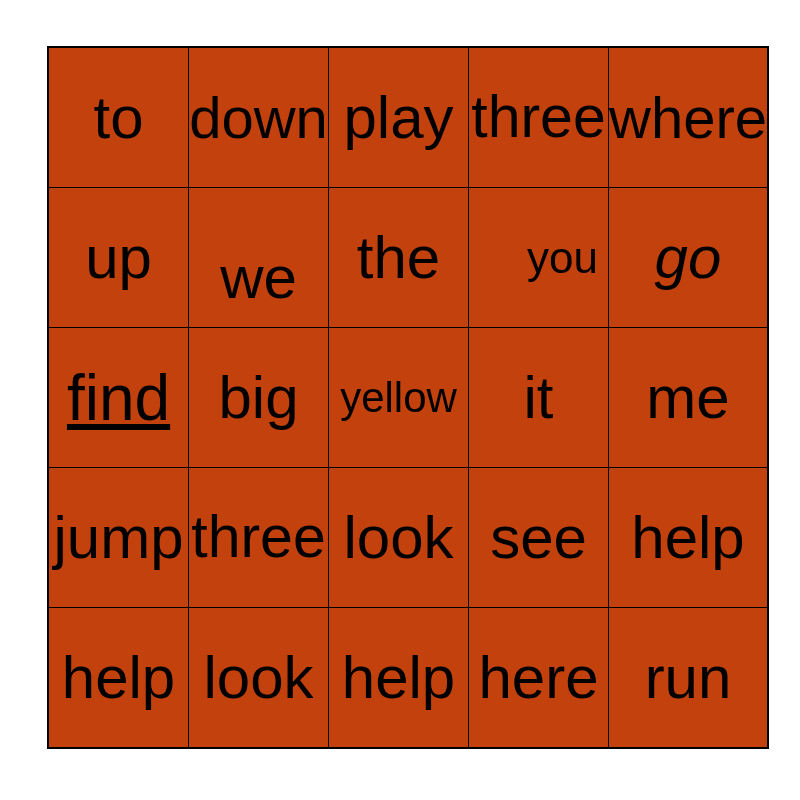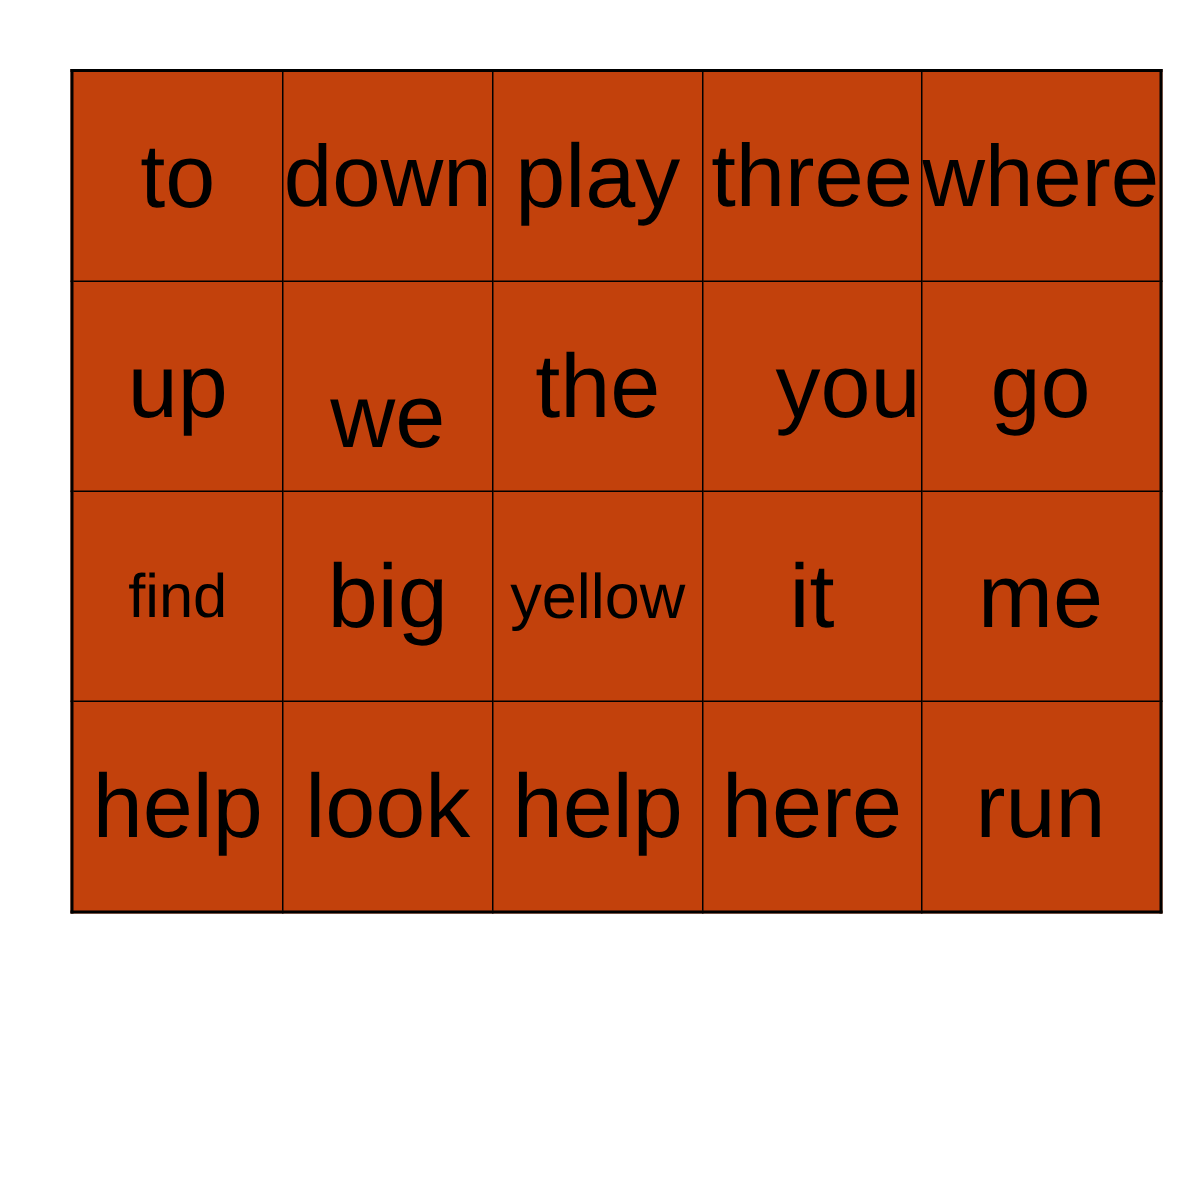--- a/index.html
+++ b/index.html
@@ -55,29 +55,36 @@
           <td><span class="word" style="font-size: 60px;">to</span></td>
           <td><span class="word" style="font-size: 58px;">down</span></td>
           <td><span class="word" style="font-size: 60px; text-align: right;">play</span></td>
           <td><span class="word" style="font-size: 59px;">three</span></td>
           <td><span class="word" style="font-size: 58px;">where</span></td>
         </tr>
         <tr>
           <td><span class="word" style="font-size: 60px;">up</span></td>
           <td><span class="word" style="font-size: 60px; margin-top: 40px;">we</span></td>
           <td><span class="word" style="font-size: 60px;">the</span></td>
-          <td><span class="word" style="font-size: 60px; margin-left: 48px;">you</span></td>
-          <td><span class="word" style="font-size: 60px;">go</span></td>
+          <td><span class="word" style="font-size: 44px; margin-left: 48px;">you</span></td>
+          <td><span class="word" style="font-size: 60px; font-style: italic;">go</span></td>
         </tr>
         <tr>
-          <td><span class="word" style="font-size: 41px;">find</span></td>
+          <td><span class="word" style="font-size: 64px; text-decoration: underline;">find</span></td>
           <td><span class="word" style="font-size: 60px;">big</span></td>
           <td><span class="word" style="font-size: 42px;">yellow</span></td>
           <td><span class="word" style="font-size: 60px; text-align: right;">it</span></td>
           <td><span class="word" style="font-size: 60px;">me</span></td>
+        </tr>
+        <tr>
+          <td><span class="word" style="font-size: 60px;">jump</span></td>
+          <td><span class="word" style="font-size: 59px;">three</span></td>
+          <td><span class="word" style="font-size: 60px;">look</span></td>
+          <td><span class="word" style="font-size: 60px;">see</span></td>
+          <td><span class="word" style="font-size: 60px;">help</span></td>
         </tr>
         <tr>
           <td><span class="word" style="font-size: 60px;">help</span></td>
           <td><span class="word" style="font-size: 60px;">look</span></td>
           <td><span class="word" style="font-size: 60px;">help</span></td>
           <td><span class="word" style="font-size: 60px;">here</span></td>
           <td><span class="word" style="font-size: 60px;">run</span></td>
         </tr>
       </tbody>
     </table>

